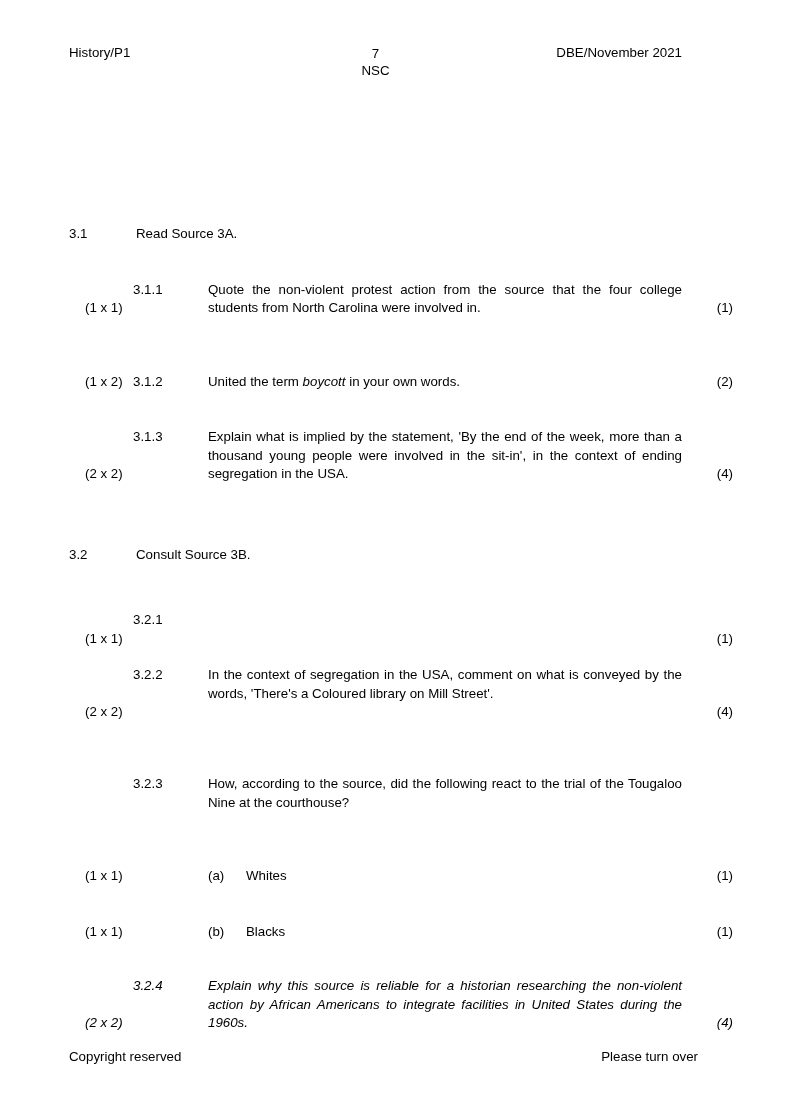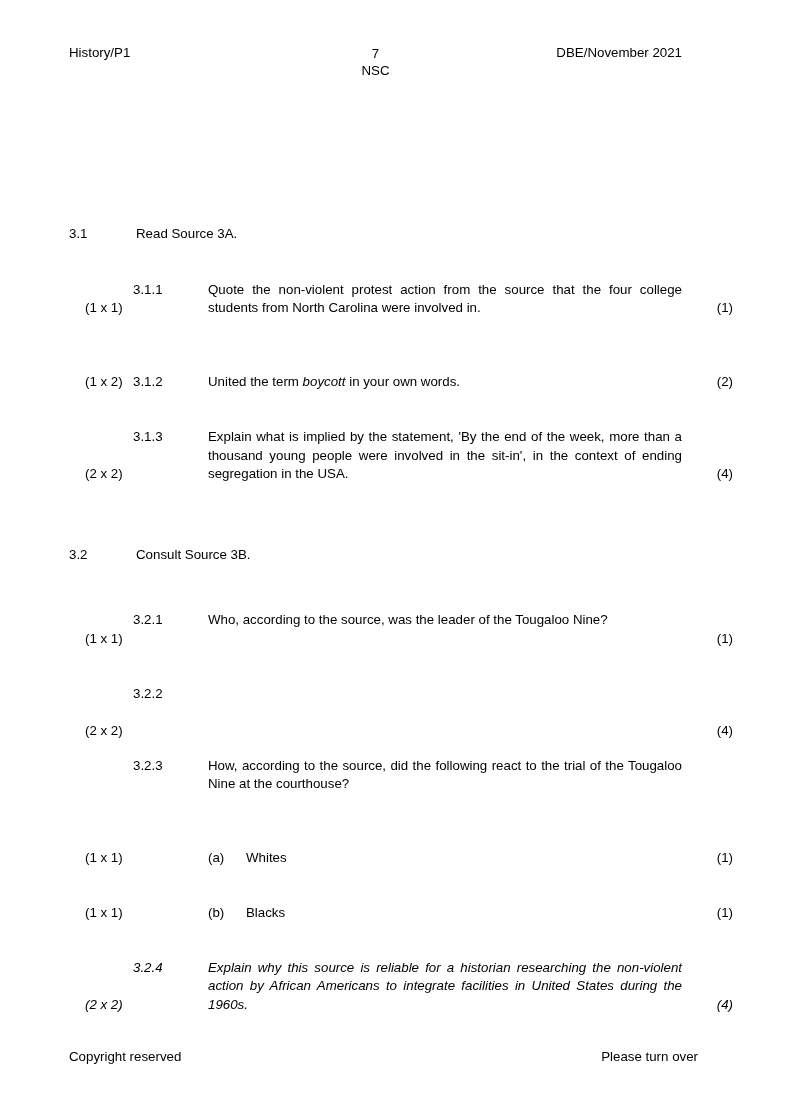--- a/index.html
+++ b/index.html
@@ -216,27 +216,27 @@
     <span class="total" style="top:37px;">(4)</span>
   </div>
 
   <div class="qblock lvl1" style="top:416px;">
     <span class="num">3.2</span>
     <span class="body">Consult Source 3B.</span>
   </div>
 
   <div class="qblock lvl2" style="top:463px;">
     <span class="num">3.2.1</span>
-    <div class="body">Who, according to the source, was the leader of the Tougaloo Nine?</div>
     <span class="marks" style="top:18.5px;">(1 x 1)</span>
     <span class="total" style="top:18.5px;">(1)</span>
   </div>
 
   <div class="qblock lvl2" style="top:518px;">
     <span class="num">3.2.2</span>
+    <div class="body">In the context of segregation in the USA, comment on what is conveyed by the words, 'There's a Coloured library on Mill Street'.</div>
     <span class="marks" style="top:37px;">(2 x 2)</span>
     <span class="total" style="top:37px;">(4)</span>
   </div>
 
   <div class="qblock lvl2" style="top:590px;">
     <span class="num">3.2.3</span>
     <div class="body">How, according to the source, did the following react to the trial of the Tougaloo Nine at the courthouse?</div>
   </div>
 
   <div class="qblock lvl3" style="top:645px;">

